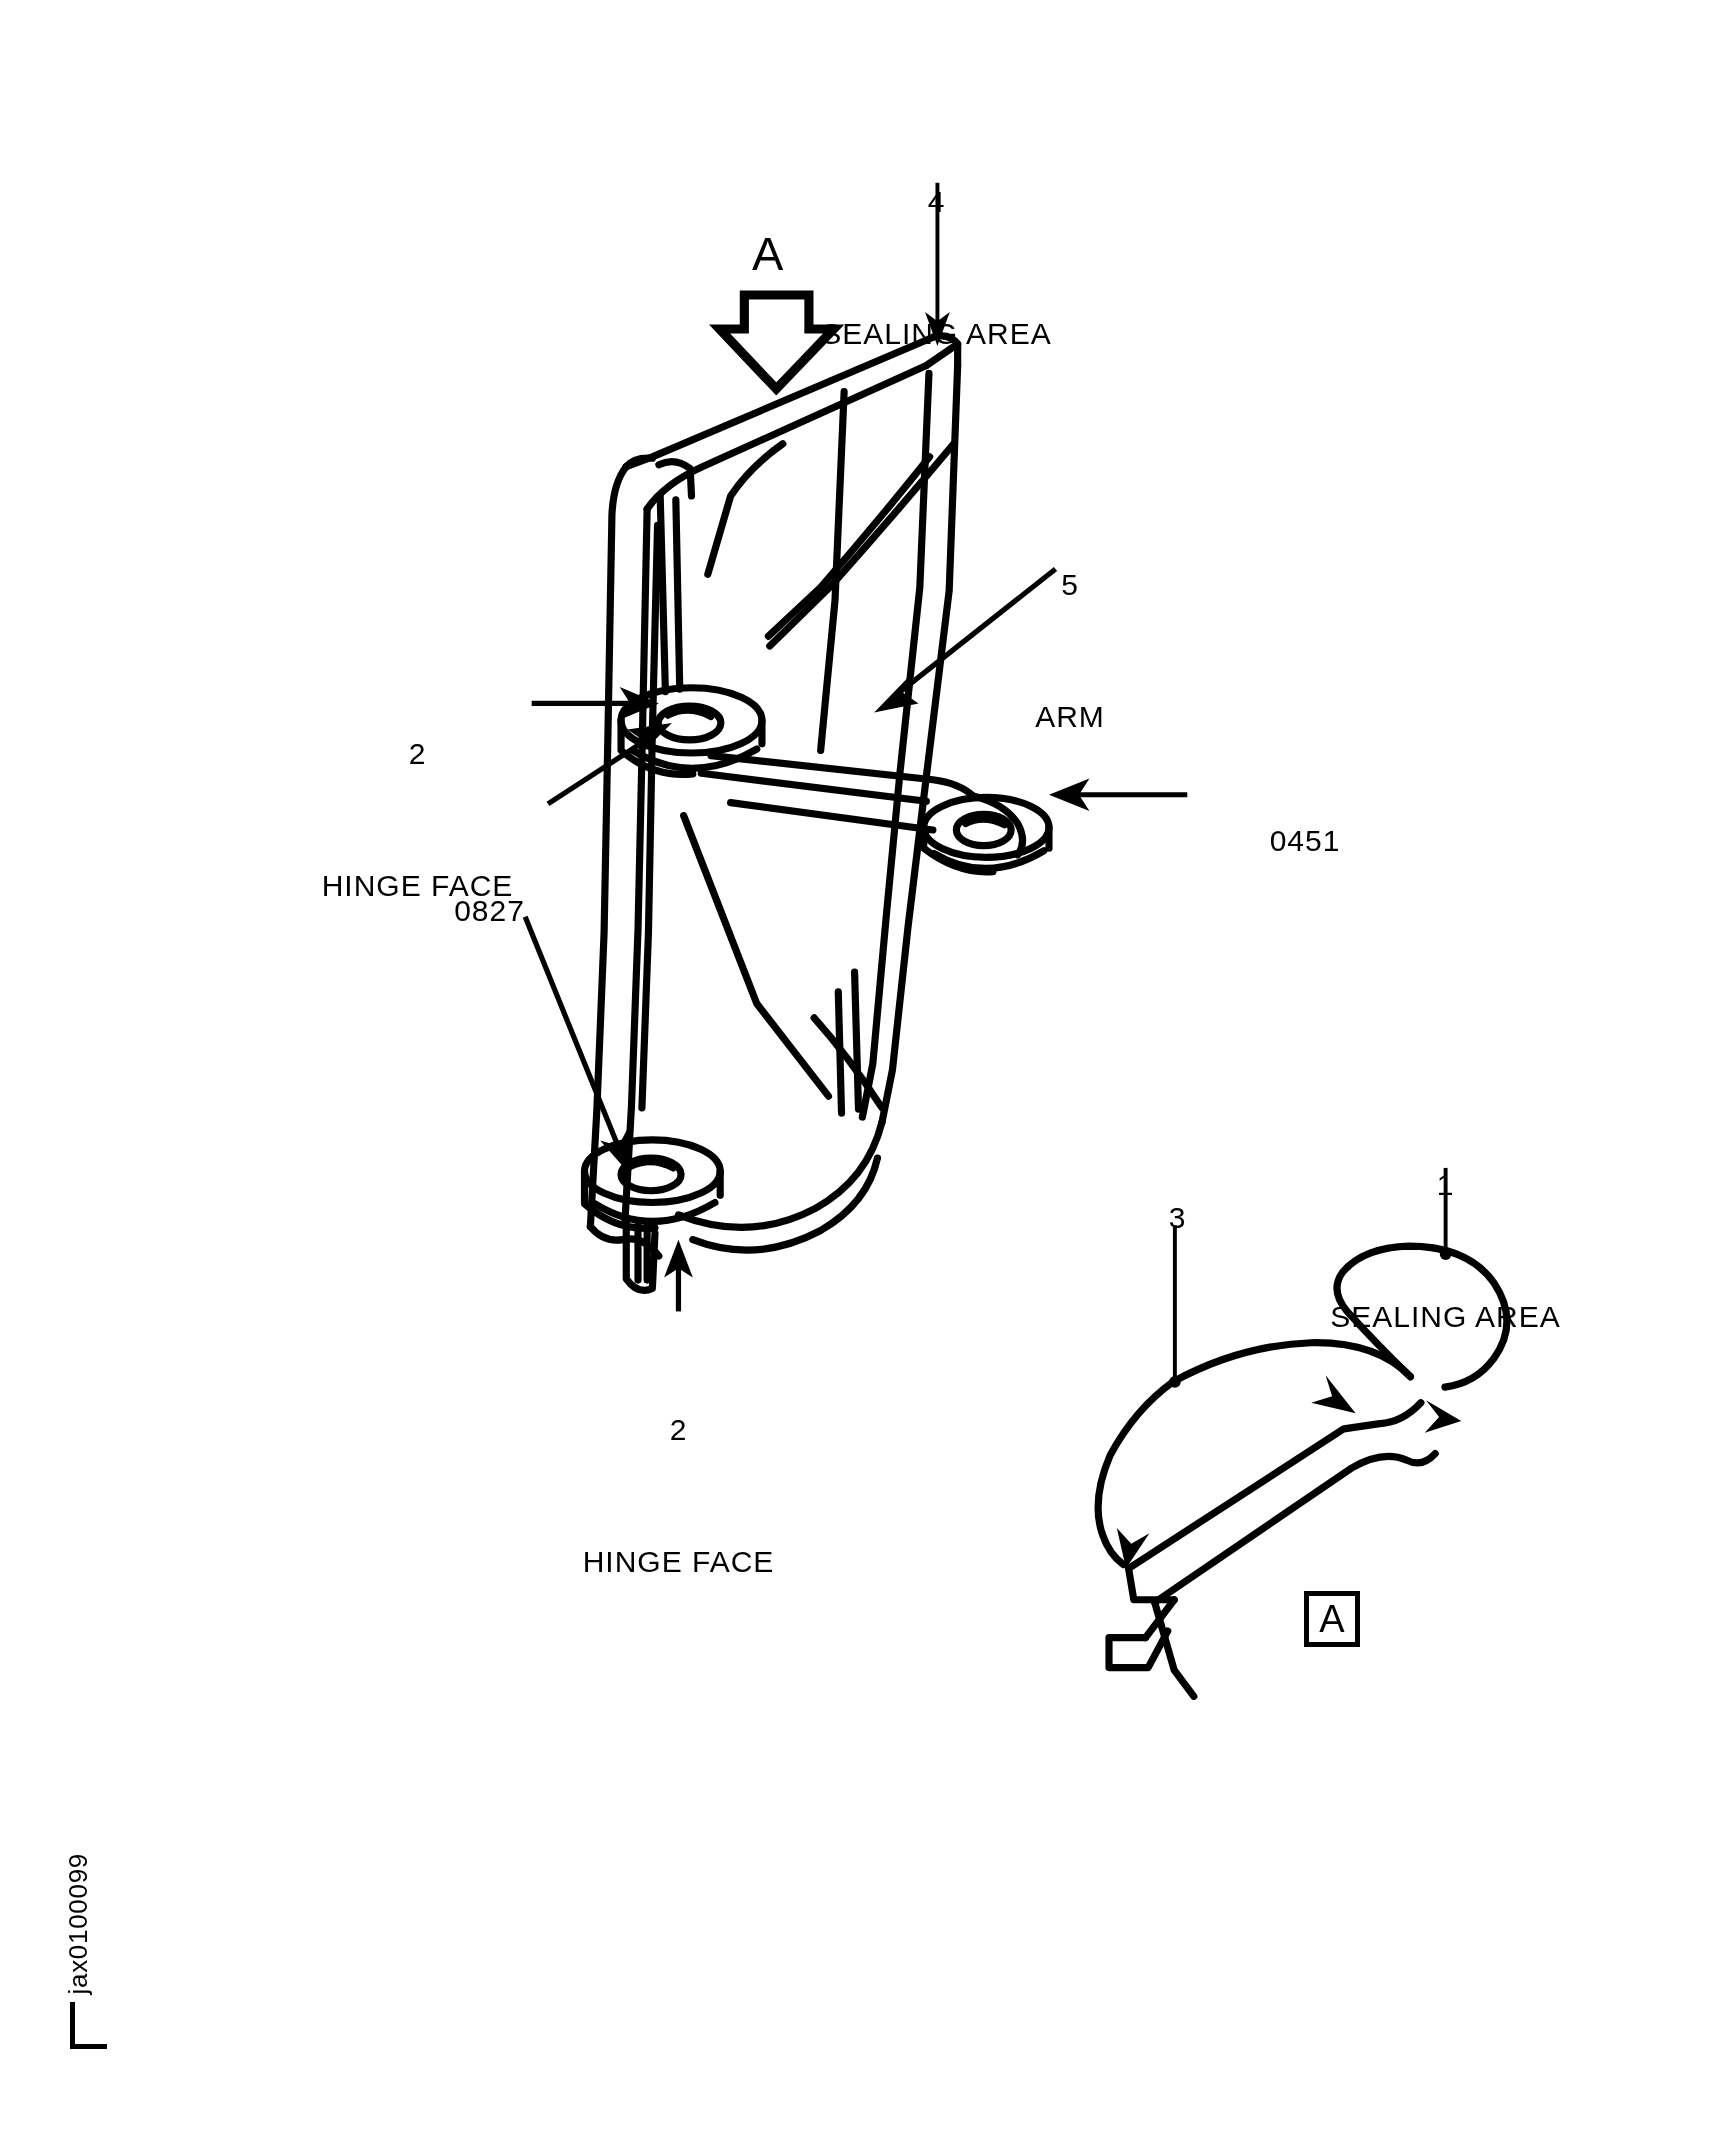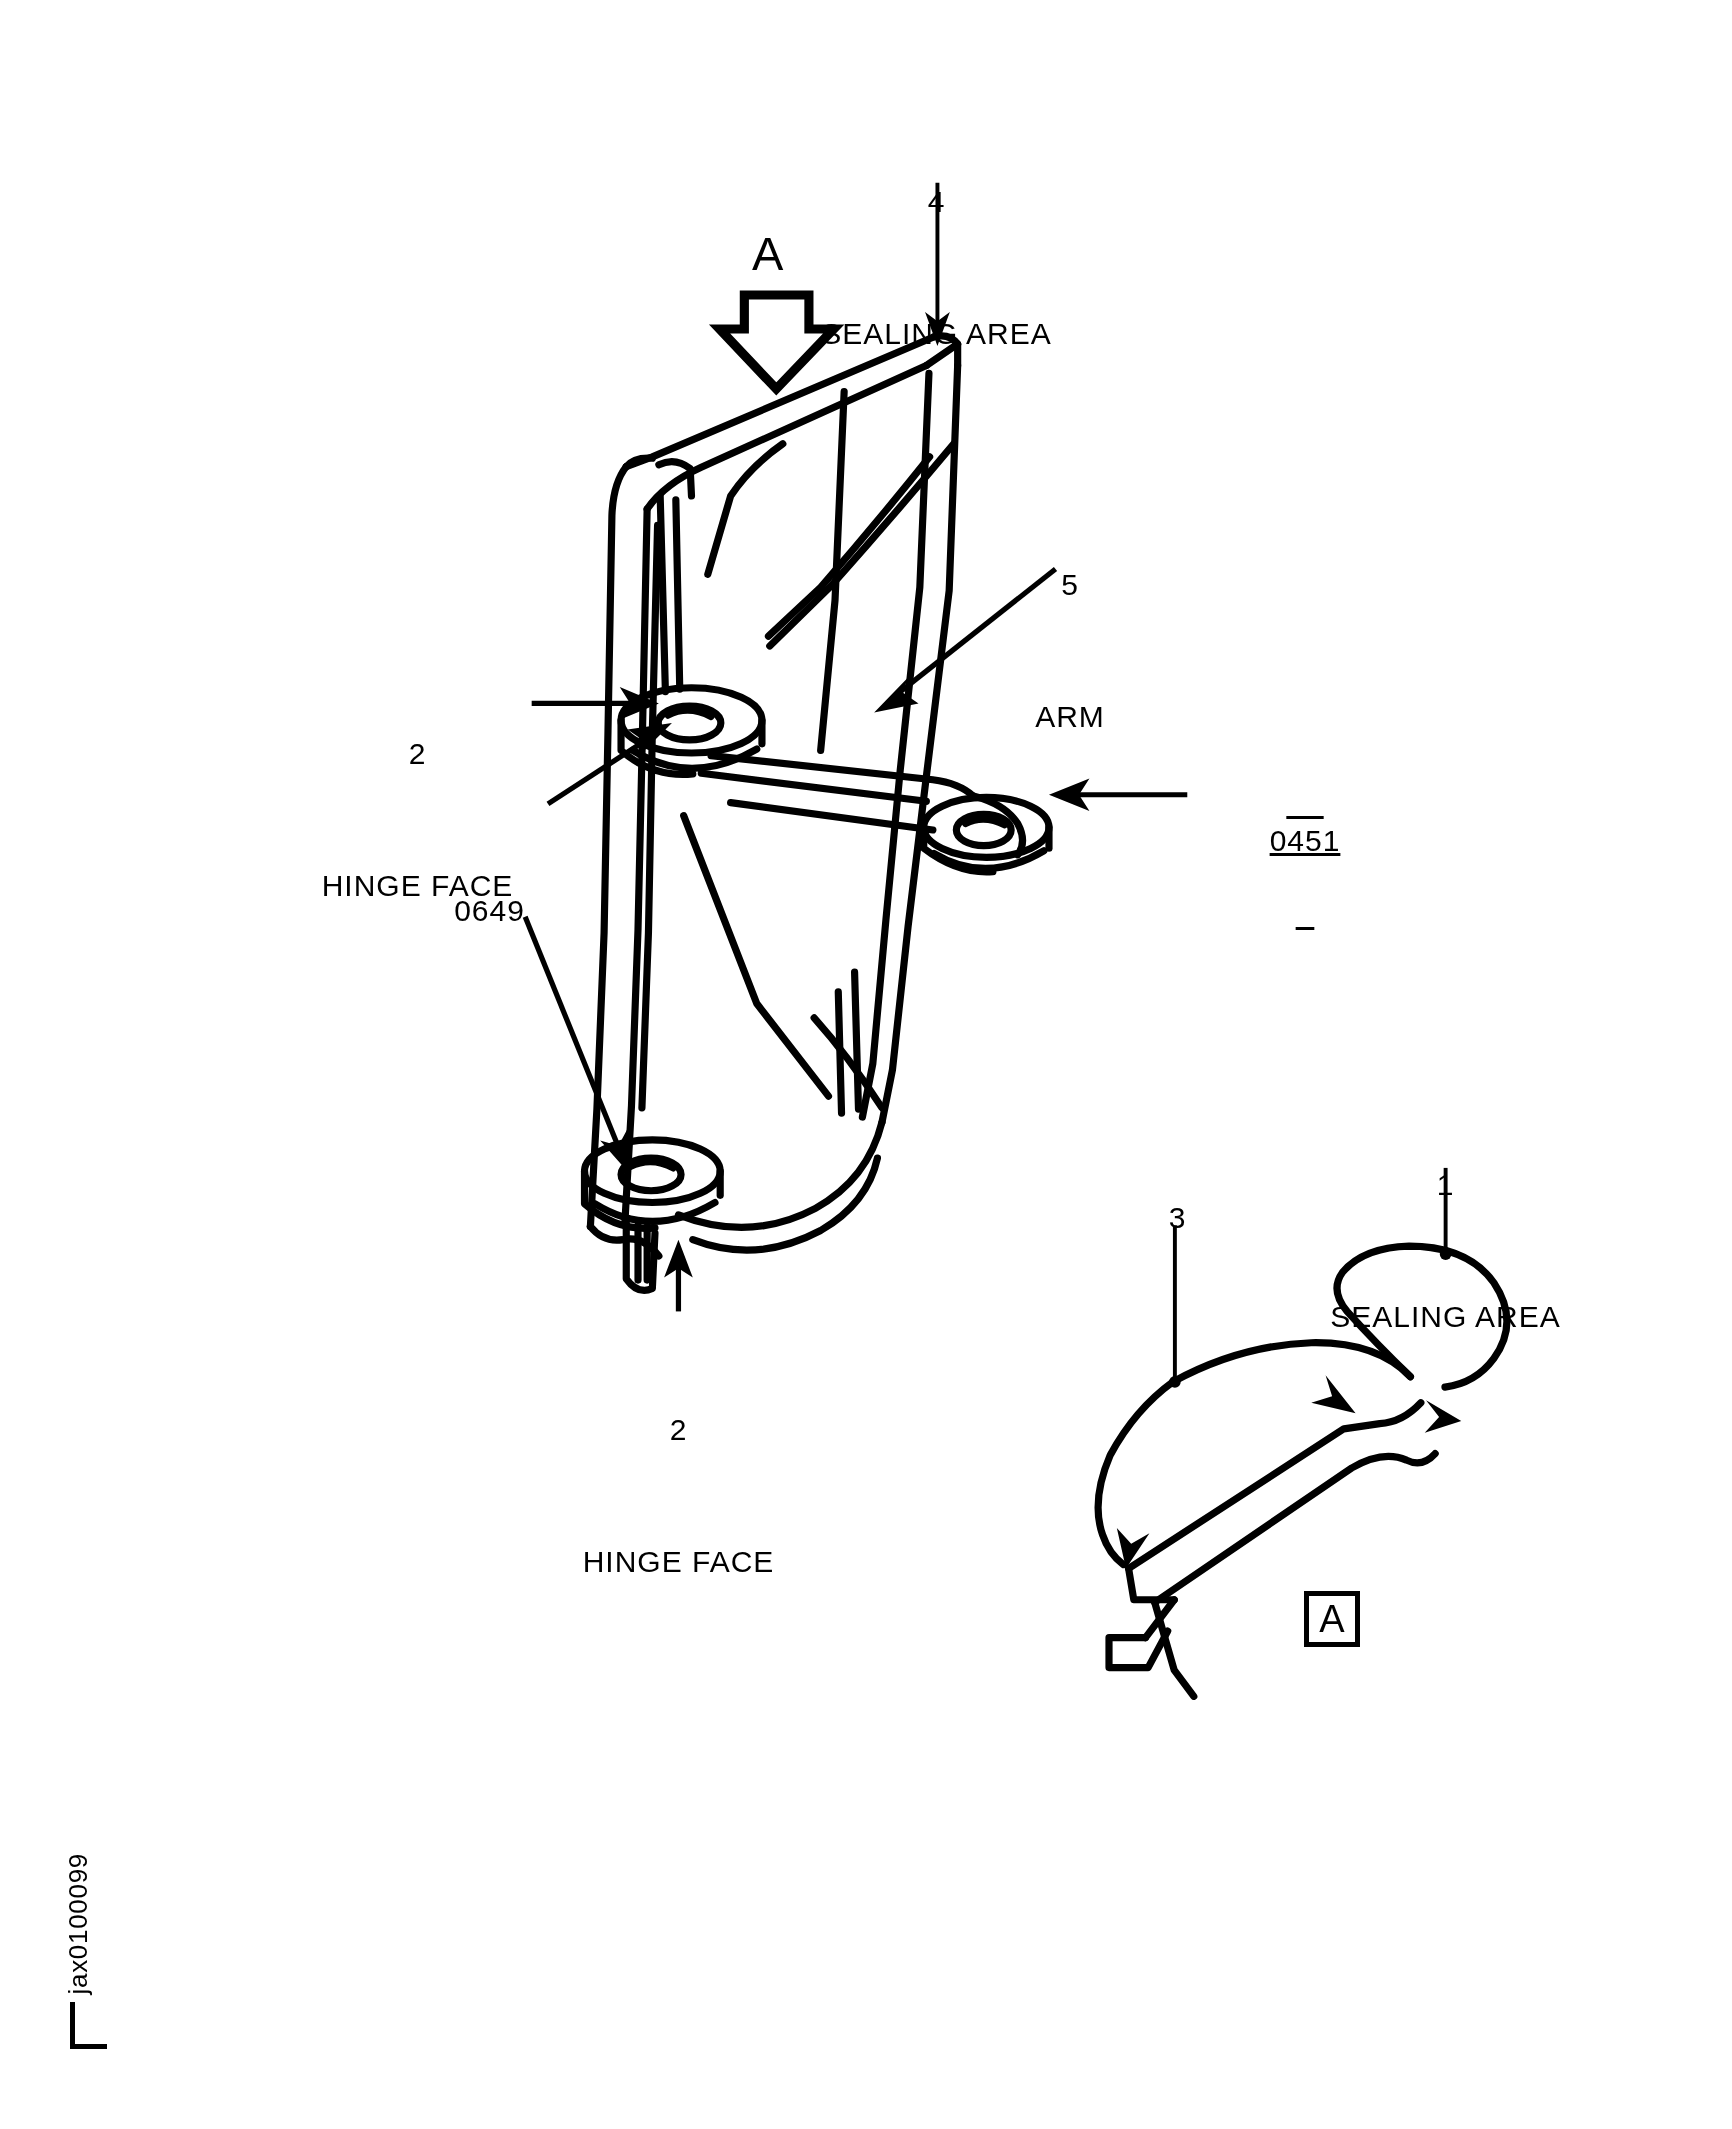--- a/index.html
+++ b/index.html
@@ -279,31 +279,31 @@
   <div class="label" style="left:767px; top:108px; width:339px;">
     <span class="num">4</span>
     <span class="txt">SEALING AREA</span>
   </div>
 
   <div class="label" style="left:998px; top:491px; width:144px;">
     <span class="num">5</span>
     <span class="txt">ARM</span>
   </div>
 
-  <div class="label" style="left:1181px; top:747px; width:248px;text-decoration:underline;">
+  <div class="label" style="left:1181px; top:747px; width:248px;">
     <span class="num">0451</span>
   </div>
 
   <div class="label" style="left:300px; top:660px; width:235px;">
     <span class="num">2</span>
     <span class="txt">HINGE FACE</span>
   </div>
 
   <div class="label" style="left:372px; top:817px; width:235px;">
-    <span class="num">0649</span>
+    <span class="num">0827</span>
   </div>
 
   <div class="label" style="left:561px; top:1336px; width:235px;">
     <span class="num">2</span>
     <span class="txt">HINGE FACE</span>
   </div>
 
   <div class="label" style="left:1057px; top:1124px; width:241px;">
     <span class="num">3</span>
   </div>

